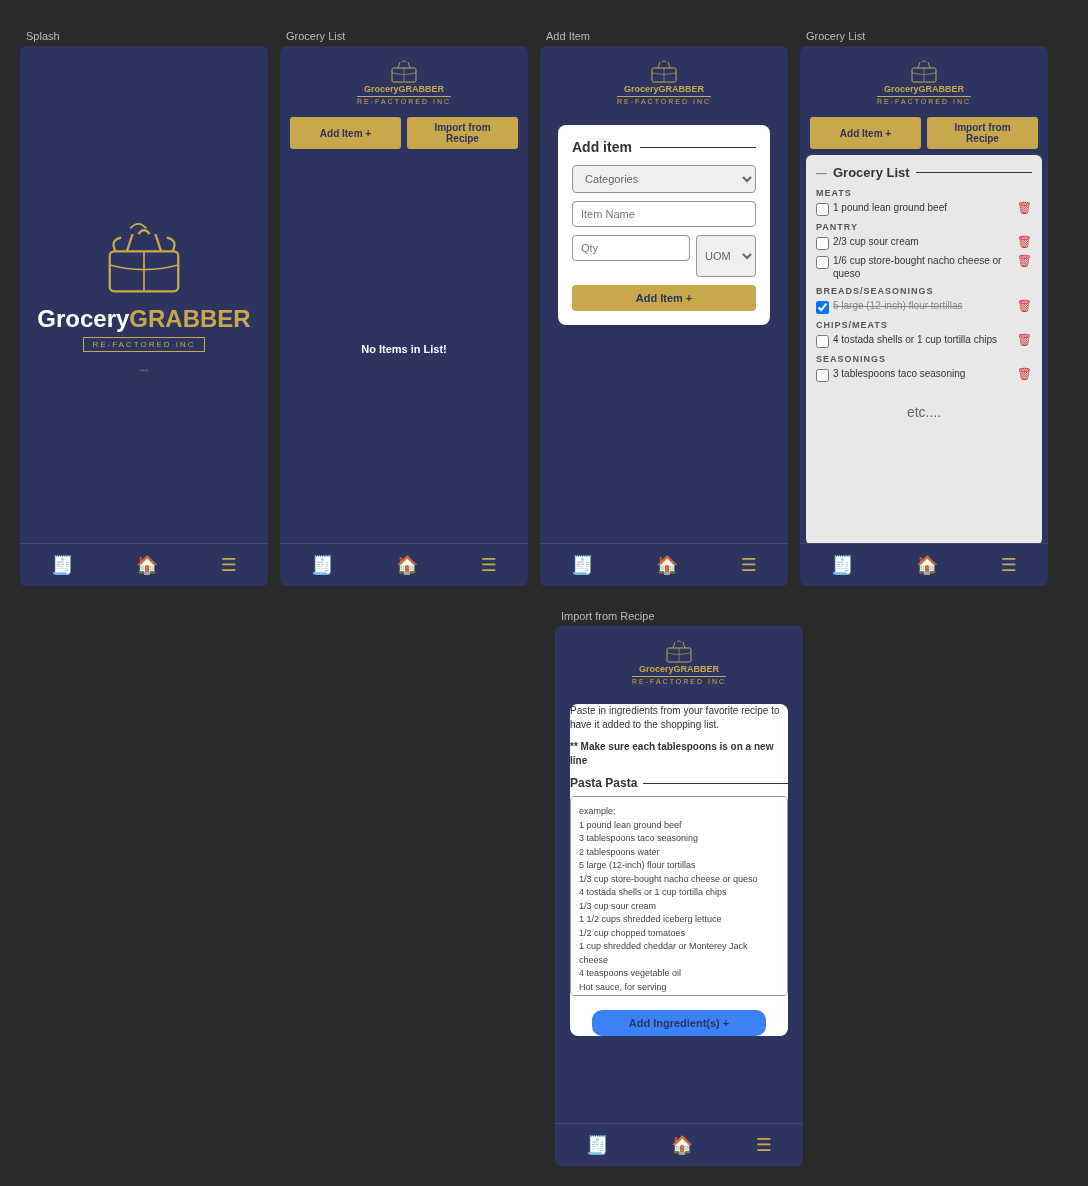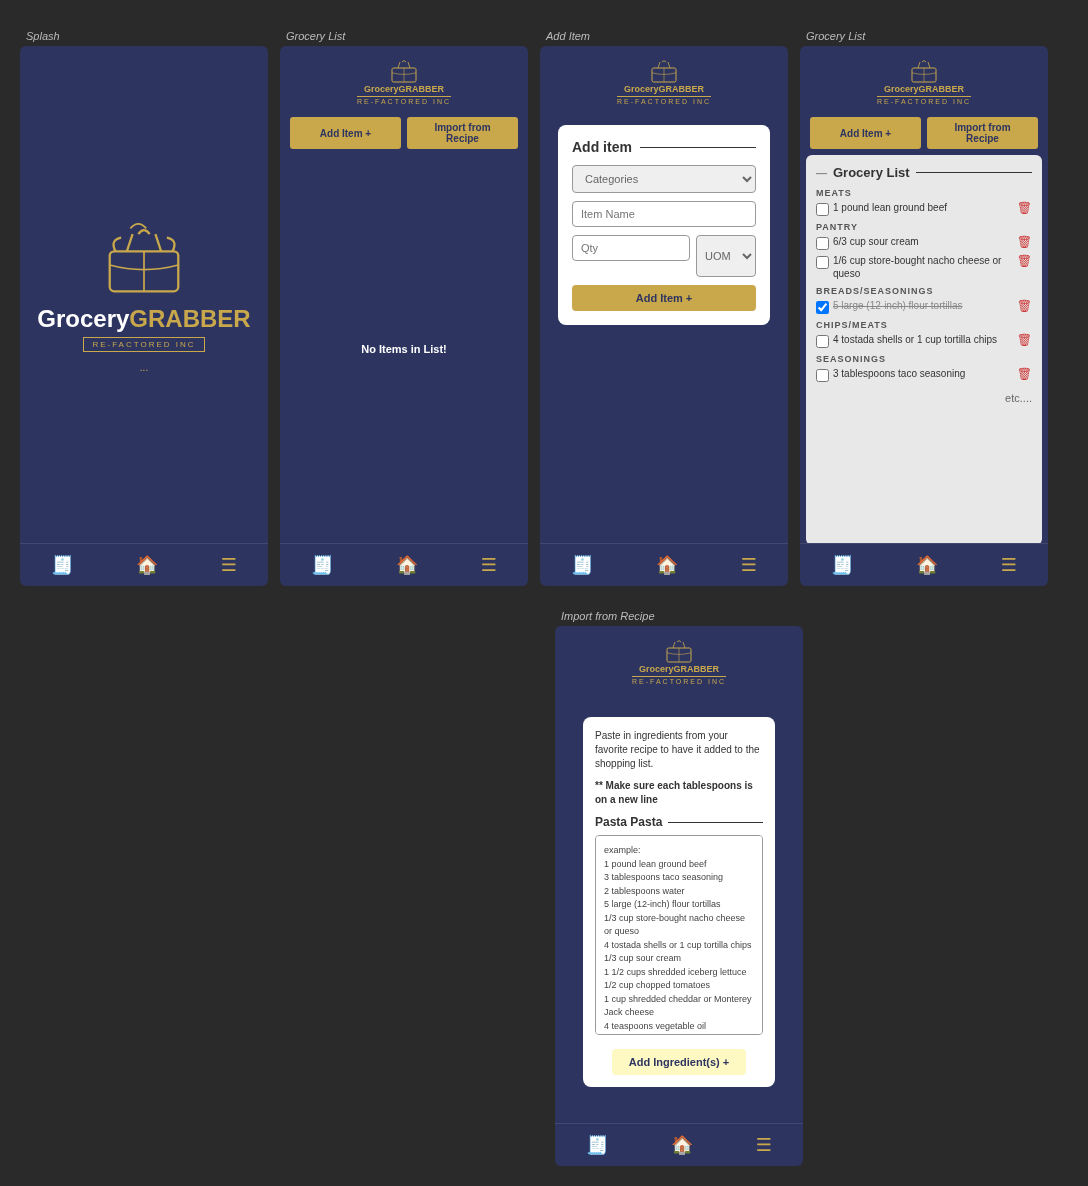--- a/index.html
+++ b/index.html
@@ -228,30 +228,30 @@
       text-decoration: line-through;
       color: #888;
     }
     .delete-icon {
       color: #cc3333;
       font-size: 12px;
       cursor: pointer;
       flex-shrink: 0;
     }
     .etc-text {
-      font-size: 11px;
+      font-size: 14px;
       color: #666;
-      text-align: right;
-      margin-top: 10px;
+      text-align: center;
+      margin-top: 22px;
     }
     .import-modal {
       background: white;
       border-radius: 8px;
-      margin: 20px;
-      padding: 12px;
+      margin: 7px;
+      padding: 0;
       flex: 1;
     }
     .import-instructions {
       font-size: 10px;
       color: #333;
       margin-bottom: 8px;
       line-height: 1.4;
     }
     .import-bold {
       font-weight: bold;
@@ -277,37 +277,36 @@
       padding: 8px;
       font-size: 9px;
       color: #444;
       line-height: 1.5;
       width: 100%;
       height: 200px;
       resize: none;
       font-family: Arial, sans-serif;
     }
     .btn-add-ingredients {
-      background-color: #fef9c3;
+      background-color: #3b82f6;
       color: #2d3460;
       border: none;
-      border-radius: 4px;
+      border-radius: 10px;
       padding: 7px 0;
       font-size: 11px;
       font-weight: bold;
       width: 80%;
       cursor: pointer;
       display: block;
       margin: 10px auto 0;
     }
     .screen-top-label {
       color: #bbb;
       font-size: 11px;
       padding: 4px 6px;
-      font-style: italic;
     }
   </style>
 </head>
 <body>
 
 <div style="display:flex; gap:12px; margin-bottom:20px; padding-top:6px;">
 
   <div style="display:flex; flex-direction:column;">
     <div class="screen-top-label">Splash</div>
     <div class="screen">
@@ -454,21 +453,21 @@
           <div class="category-label">MEATS</div>
           <div class="list-item">
             <input type="checkbox" style="">
             <span class="list-item-text">1 pound lean ground beef</span>
             <span class="delete-icon">🗑</span>
           </div>
 
           <div class="category-label">PANTRY</div>
           <div class="list-item">
             <input type="checkbox" style="">
-            <span class="list-item-text">6/3 cup sour cream</span>
+            <span class="list-item-text">2/3 cup sour cream</span>
             <span class="delete-icon">🗑</span>
           </div>
           <div class="list-item">
             <input type="checkbox" style="">
             <span class="list-item-text">1/6 cup store-bought nacho cheese or queso</span>
             <span class="delete-icon">🗑</span>
           </div>
 
           <div class="category-label">BREADS/SEASONINGS</div>
           <div class="list-item">

